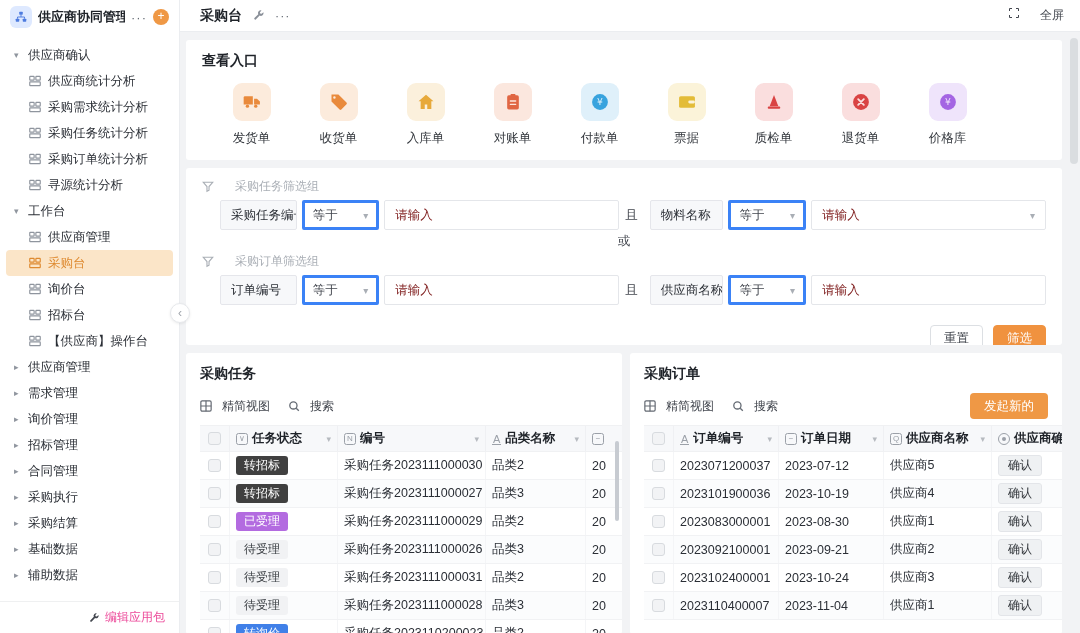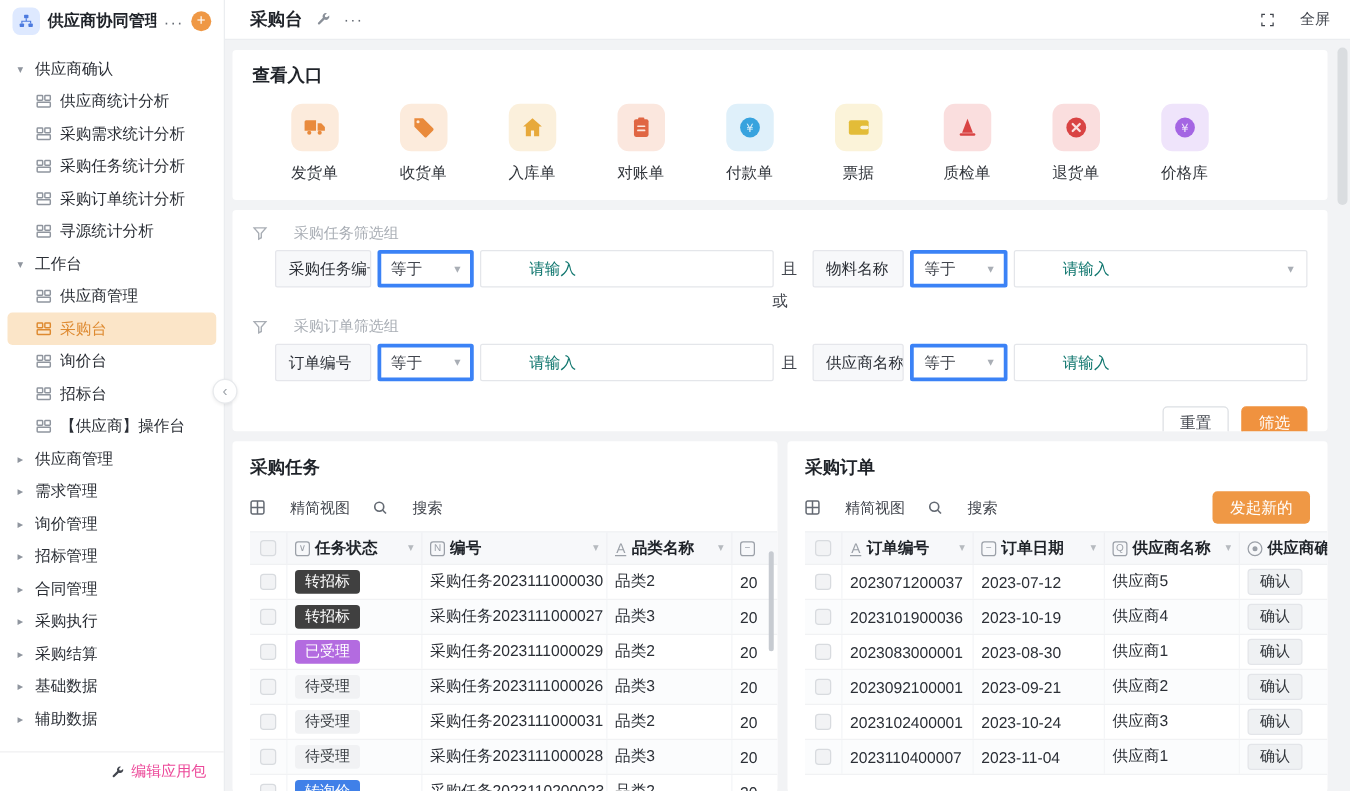--- a/index.html
+++ b/index.html
@@ -22,21 +22,21 @@
   .nav-row.active { background:#FBE5C8; color:#DE8A30; }
   .nav-row.active .w-ic { color:#DE8A30; }
   .sb-footer { flex:0 0 auto; height:32px; border-top:1px solid #EFF0F1; display:flex; align-items:center; justify-content:flex-end; gap:5px; padding:0 14px; color:#ec4899; font-size:12px; cursor:pointer; }
   .sb-collapse { position:absolute; left:170px; top:303px; width:20px; height:20px; border-radius:50%; background:#fff; border:1px solid #E7E9EC; box-shadow:0 1px 3px rgba(0,0,0,.08); color:#A0A5AC; font-size:12px; line-height:18px; text-align:center; z-index:5; cursor:pointer; }
 
   
   .topbar { position:absolute; left:180px; top:0; width:900px; height:32px; background:#fff; border-bottom:1px solid #EBEDF0; display:flex; align-items:center; padding:0 16px 0 20px; gap:10px; }
   .tb-title { font-size:14px; font-weight:bold; }
   .tb-ic { color:#8A9099; cursor:pointer; display:flex; }
   .tb-more { color:#646A73; letter-spacing:1px; cursor:pointer; }
-  .tb-right { margin-left:auto; display:flex; align-items:center; gap:20px; color:#42464E; font-size:12px; cursor:pointer; }
+  .tb-right { margin-left:auto; display:flex; align-items:flex-start; gap:20px; color:#42464E; font-size:12px; cursor:pointer; }
 
   
   .content { position:absolute; left:180px; top:32px; width:900px; height:601px; padding:8px 18px 0 6px; overflow:hidden; }
   .card { background:#fff; border-radius:3px; }
 
   .entry-card { height:120px; padding:12px 16px; overflow:hidden; }
   .card-title { font-size:14px; font-weight:bold; }
   .entry-row { display:flex; margin-top:13px; padding:0 6px; }
   .entry-item { width:87px; display:flex; flex-direction:column; align-items:center; cursor:pointer; }
   .tile { width:38px; height:38px; border-radius:9px; display:flex; align-items:center; justify-content:center; }
@@ -52,34 +52,34 @@
 
   .filter-card { height:177px; margin-top:8px; padding:8px 16px; overflow:hidden; }
   .fg-label { display:flex; align-items:center; gap:21px; color:#A9AEB5; font-size:12px; margin:2px 0 5px; }
   .fg-label svg { width:12px; height:12px; }
   .filter-row { display:flex; align-items:center; margin-left:18px; }
   .f-field { width:78px; height:30px; line-height:28px; padding:0 10px; background:#F7F8FA; border:1px solid #E5E6EB; border-radius:2px; color:#2B2F36; white-space:nowrap; overflow:hidden; cursor:pointer; }
   .f-field.w2 { width:75px; margin-left:12px; }
   .f-select { width:79px; height:30px; margin-left:5px; border:3px solid #3b82f6; border-radius:2px; display:flex; align-items:center; justify-content:space-between; padding:0 8px; color:#42464E; background:#fff; cursor:pointer; }
   .f-select .dd, .f-input .dd { color:#A9AEB5; font-size:10px; }
   .f-input { width:240px; height:30px; margin-left:5px; border:1px solid #E4E6EA; border-radius:2px; display:flex; align-items:center; justify-content:space-between; padding:0 10px; background:#fff; cursor:text; }
-  .ph { color:#0f766e;margin-left:28px; }
+  .ph { color:#7f1d1d; }
   .f-conj { margin-left:6px; color:#42464E; }
   .or-row { text-align:center; color:#42464E; margin:3px 0; }
   .filter-actions { display:flex; justify-content:flex-end; gap:10px; margin-top:20px; }
   .btn { height:26px; padding:0 13px; border-radius:4px; font-size:12.5px; line-height:24px; cursor:pointer; border:1px solid #DCDFE3; background:#fff; color:#42464E; }
   .btn.primary { background:#F0923F; border-color:#F0923F; color:#fff; }
 
   
   .tables-row { display:flex; gap:8px; margin-top:8px; height:281px; }
   .table-card { position:relative; padding:12px 0 0 14px; overflow:hidden; }
   .table-card.lt { width:436px; }
   .table-card.rt { width:432px; }
   .tc-toolbar { display:flex; align-items:center; gap:18px; margin-top:10px; height:26px; color:#42464E; font-size:12px; padding-right:14px; }
-  .tool { display:flex; align-items:center; gap:20px; cursor:pointer; }
+  .tool { display:flex; align-items:center; gap:10px; cursor:pointer; }
   .tool svg { width:12px; height:12px; color:#646A73; }
   .btn-new { margin-left:auto; height:26px; padding:0 14px; border-radius:4px; background:#EF9845; color:#fff; font-size:12.5px; line-height:26px; cursor:pointer; }
   .thead { display:flex; height:27px; background:#F7F8FA; border-top:1px solid #F0F1F3; border-bottom:1px solid #F0F1F3; margin-top:6px; }
   .th { display:flex; align-items:center; gap:4px; padding:0 6px; font-weight:bold; font-size:12.5px; color:#1F2329; border-right:1px solid #EFF0F3; white-space:nowrap; overflow:hidden; cursor:pointer; }
   .sort { margin-left:auto; color:#B6BABF; font-size:9px; font-weight:normal; }
   .hic { flex:0 0 auto; width:12px; height:12px; border:1px solid #9BA0A8; border-radius:2.5px; color:#9BA0A8; font-size:8px; line-height:10px; text-align:center; font-weight:normal; }
   .hic.nob { border:none; width:auto; font-size:11px; line-height:12px; border-bottom:1.5px solid #9BA0A8; border-radius:0; padding:0 1px; }
   .hic.circ { border-radius:50%; position:relative; }
   .hic.circ::after { content:""; position:absolute; left:3px; top:3px; width:4px; height:4px; border-radius:50%; background:#9BA0A8; }
   .tbody { }

